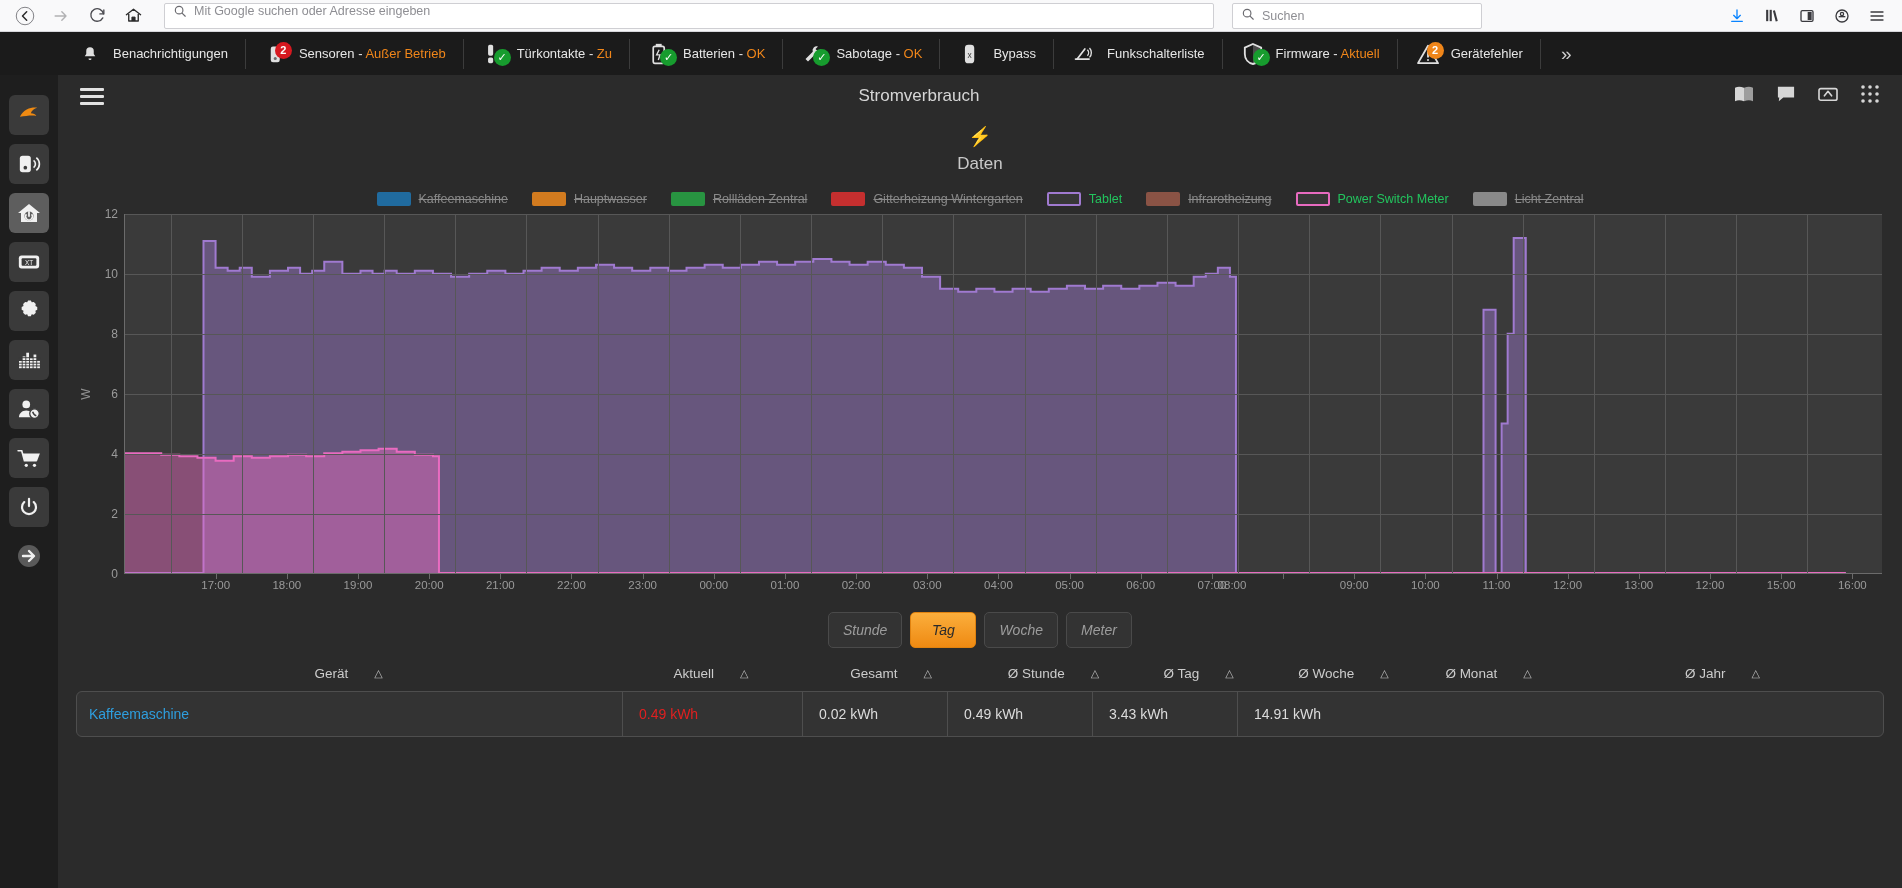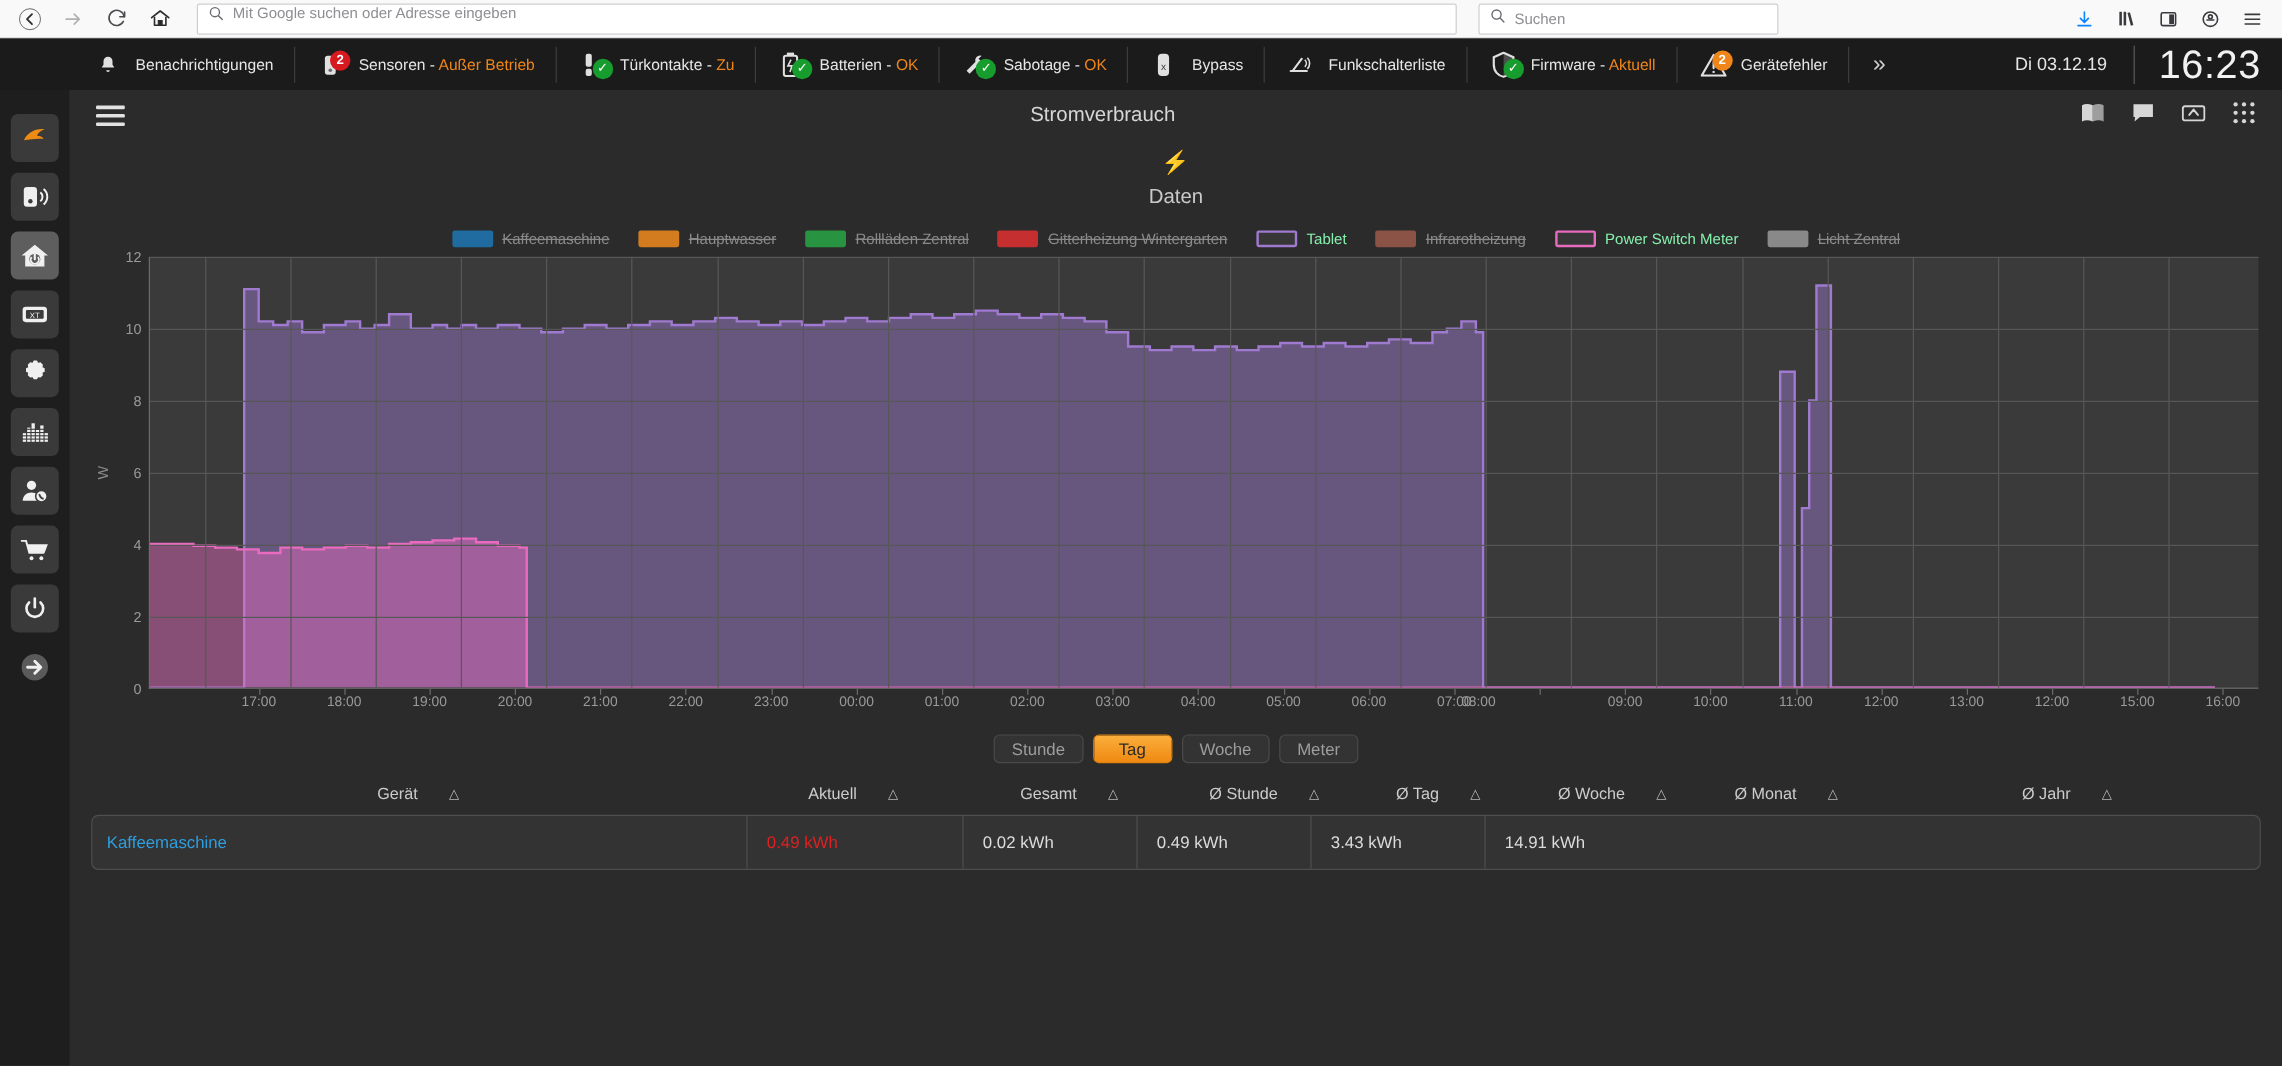--- a/index.html
+++ b/index.html
@@ -91,21 +91,21 @@
 
   .bolt { text-align: center; color: #bdbdbd; font-size: 19px; margin-top: 10px; line-height: 1; }
   .daten { text-align: center; color: #c9c9c9; font-size: 17px; margin-top: 8px; }
 
   
   .chart-wrap { margin: 18px 20px 0 20px; }
   .legend { display: flex; justify-content: center; gap: 24px; align-items: center; margin-bottom: 8px; }
   .leg { display: flex; align-items: center; gap: 8px; font-size: 12.5px; color: #9a9a9a; }
   .leg .swatch { width: 34px; height: 14px; border: 2px solid; border-radius: 2px; }
   .leg.off .lbl { text-decoration: line-through; color: #8a8a8a; }
-  .leg .lbl { color: #86efac; }
+  .leg .lbl { color: #22c55e; }
 
   .plotrow { display: flex; }
   .ylabel {
     width: 16px; display: flex; align-items: center; justify-content: center;
     color: #8f8f8f; font-size: 12px;
   }
   .ylabel span { transform: rotate(-90deg); }
   .yticks { width: 30px; position: relative; }
   .yticks div {
     position: absolute; right: 6px; transform: translateY(-50%);
@@ -120,23 +120,23 @@
   .xticks { position: relative; height: 22px; margin-left: 46px; }
   .xticks div {
     position: absolute; transform: translateX(-50%); top: 5px;
     font-size: 11.5px; color: #9a9a9a; white-space: nowrap;
   }
   .xticks i { position: absolute; top: 0; width: 1px; height: 5px; background: #6b6b6b; }
 
   
   .ranges { display: flex; justify-content: center; gap: 8px; margin-top: 16px; }
   .range {
-    min-width: 66px; height: 24px; border-radius: 5px; background: #333;
+    min-width: 66px; height: 36px; border-radius: 5px; background: #333;
     border: 1px solid #4a4a4a; color: #9d9d9d; font-size: 14px;
-    display: flex; align-items: center; justify-content: center; padding: 0 14px;
+    display: flex; align-items: center; justify-content: center; padding: 0 14px; font-style: italic;
   }
   .range.active {
     background: linear-gradient(#fbae3c, #ef8a12); border-color: #e0820f; color: #2a2a2a;
   }
 
   
   .table { margin: 18px 18px 0 18px; }
   .thead { display: flex; font-size: 13.5px; color: #cccccc; padding-bottom: 10px; }
   .th { display: flex; align-items: center; justify-content: center; gap: 26px; }
   .tri { font-size: 11px; color: #b9b9b9; }
@@ -330,25 +330,20 @@
           <path d="M12 9v5" stroke="#e0e0e0" stroke-width="2" stroke-linecap="round"></path>
           <circle cx="12" cy="17.5" r="1.1" fill="#e0e0e0"></circle>
         </svg>
       <span class="badge orange">2</span>
     </span>
     <span class="st-label"><span>Gerätefehler</span></span>
   </div>
 
   <div class="st-more">»</div>
 
-  <div class="st-clockwrap">
-    <div class="st-date">Di 03.12.19</div>
-    <div class="st-sep"></div>
-    <div class="st-time">16:23</div>
-  </div>
 </div>
 
 <div class="app">
 
   <div class="sidebar">
     <div class="side-btn">
       <svg width="24" height="20" viewBox="0 0 26 22">
           <path d="M3 13c4-9 14-11 19-10-3 1-6 3-7 6 3 0 5 1 6 3-5-1-11 0-18 1z" fill="#ef8a12"></path>
         </svg>
     </div>

